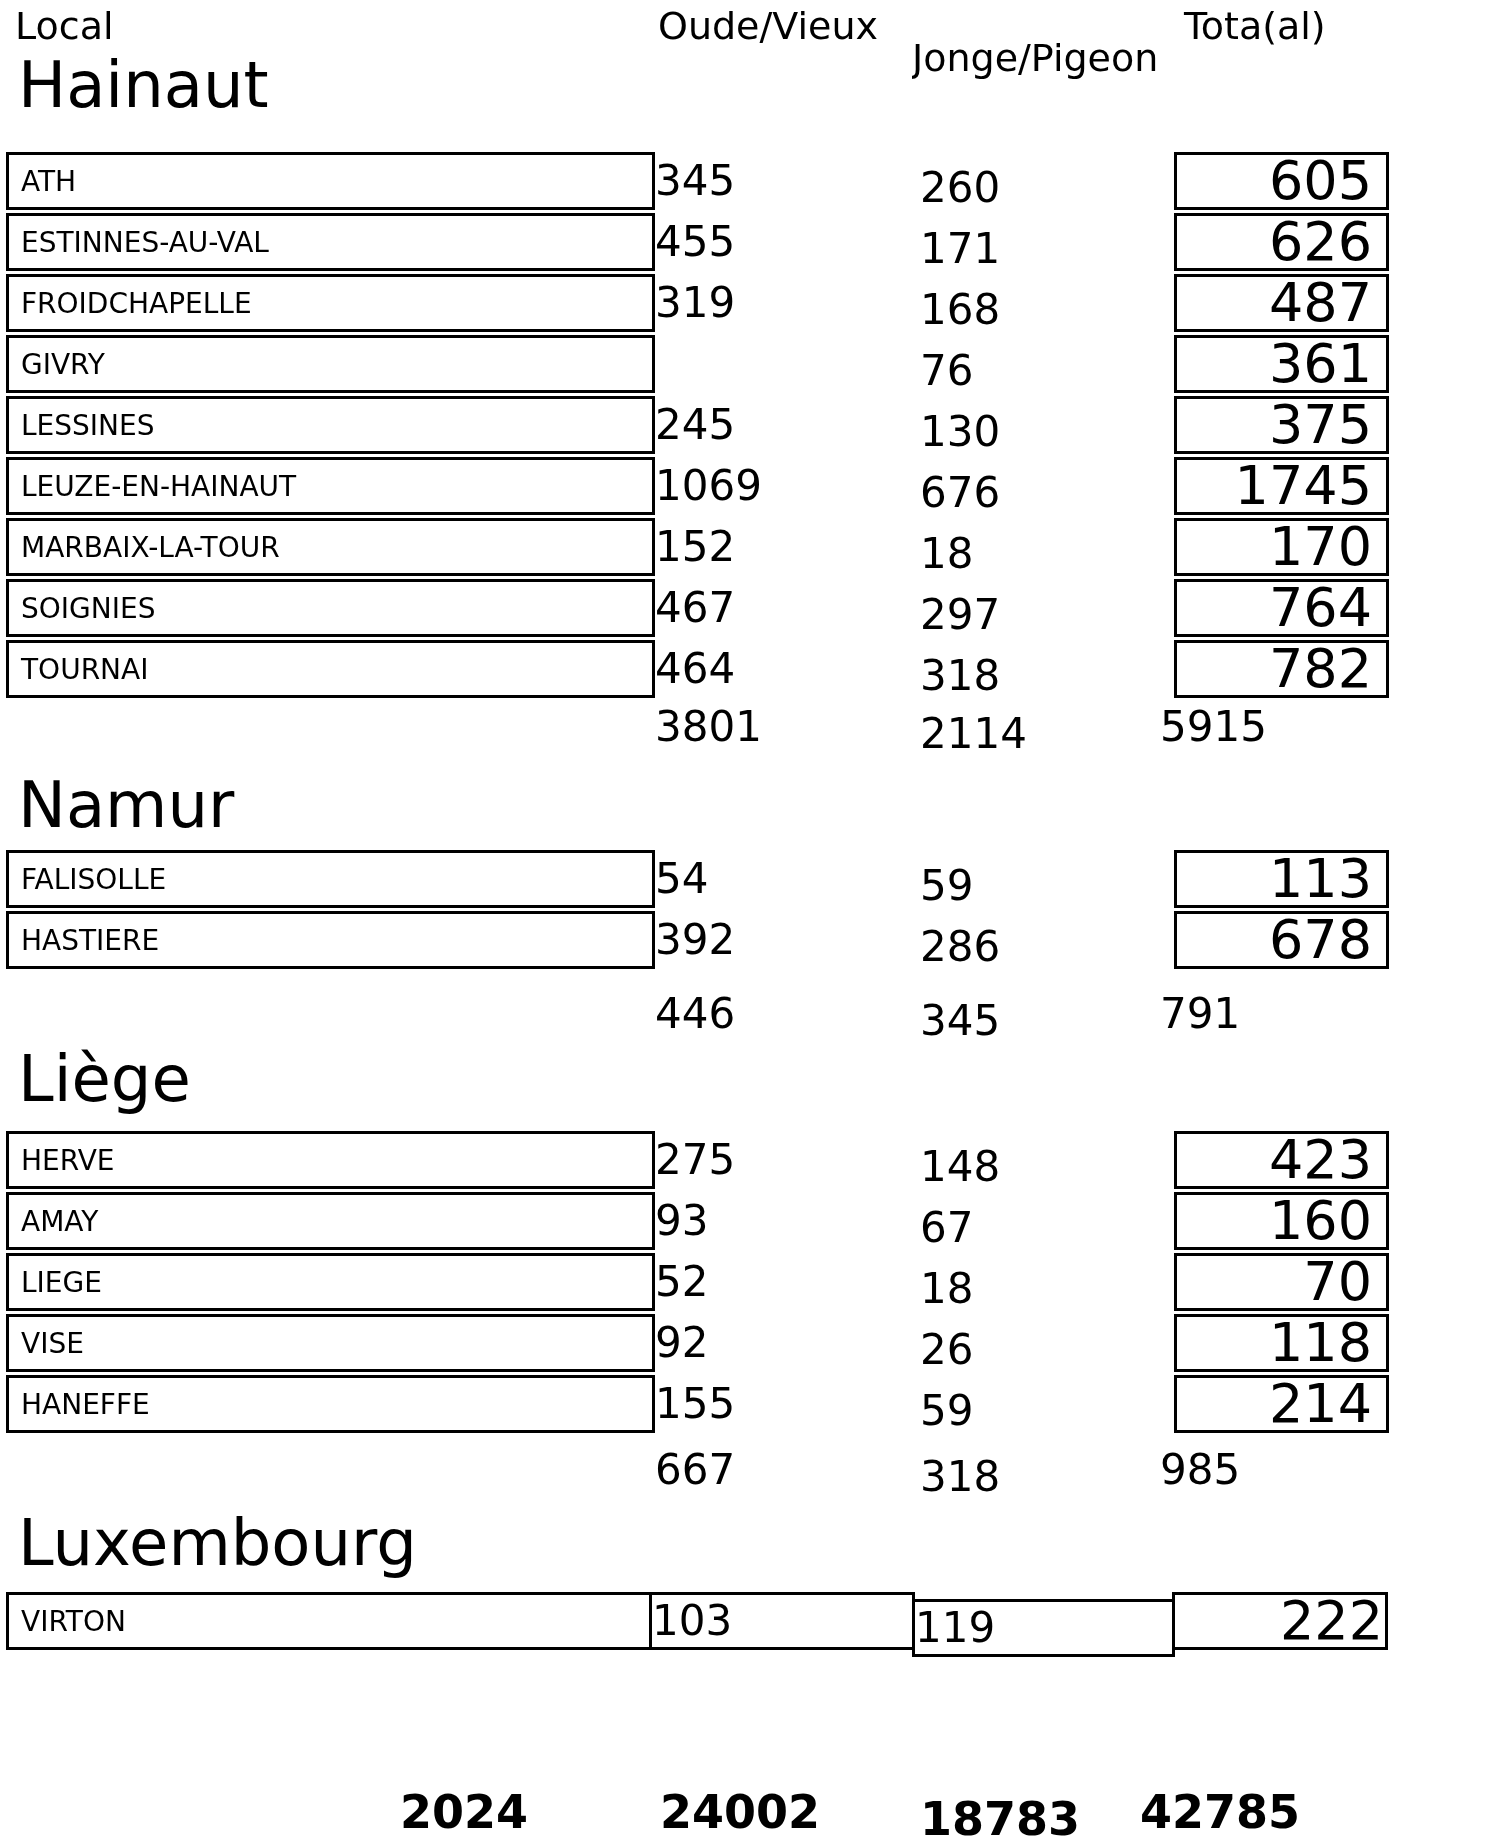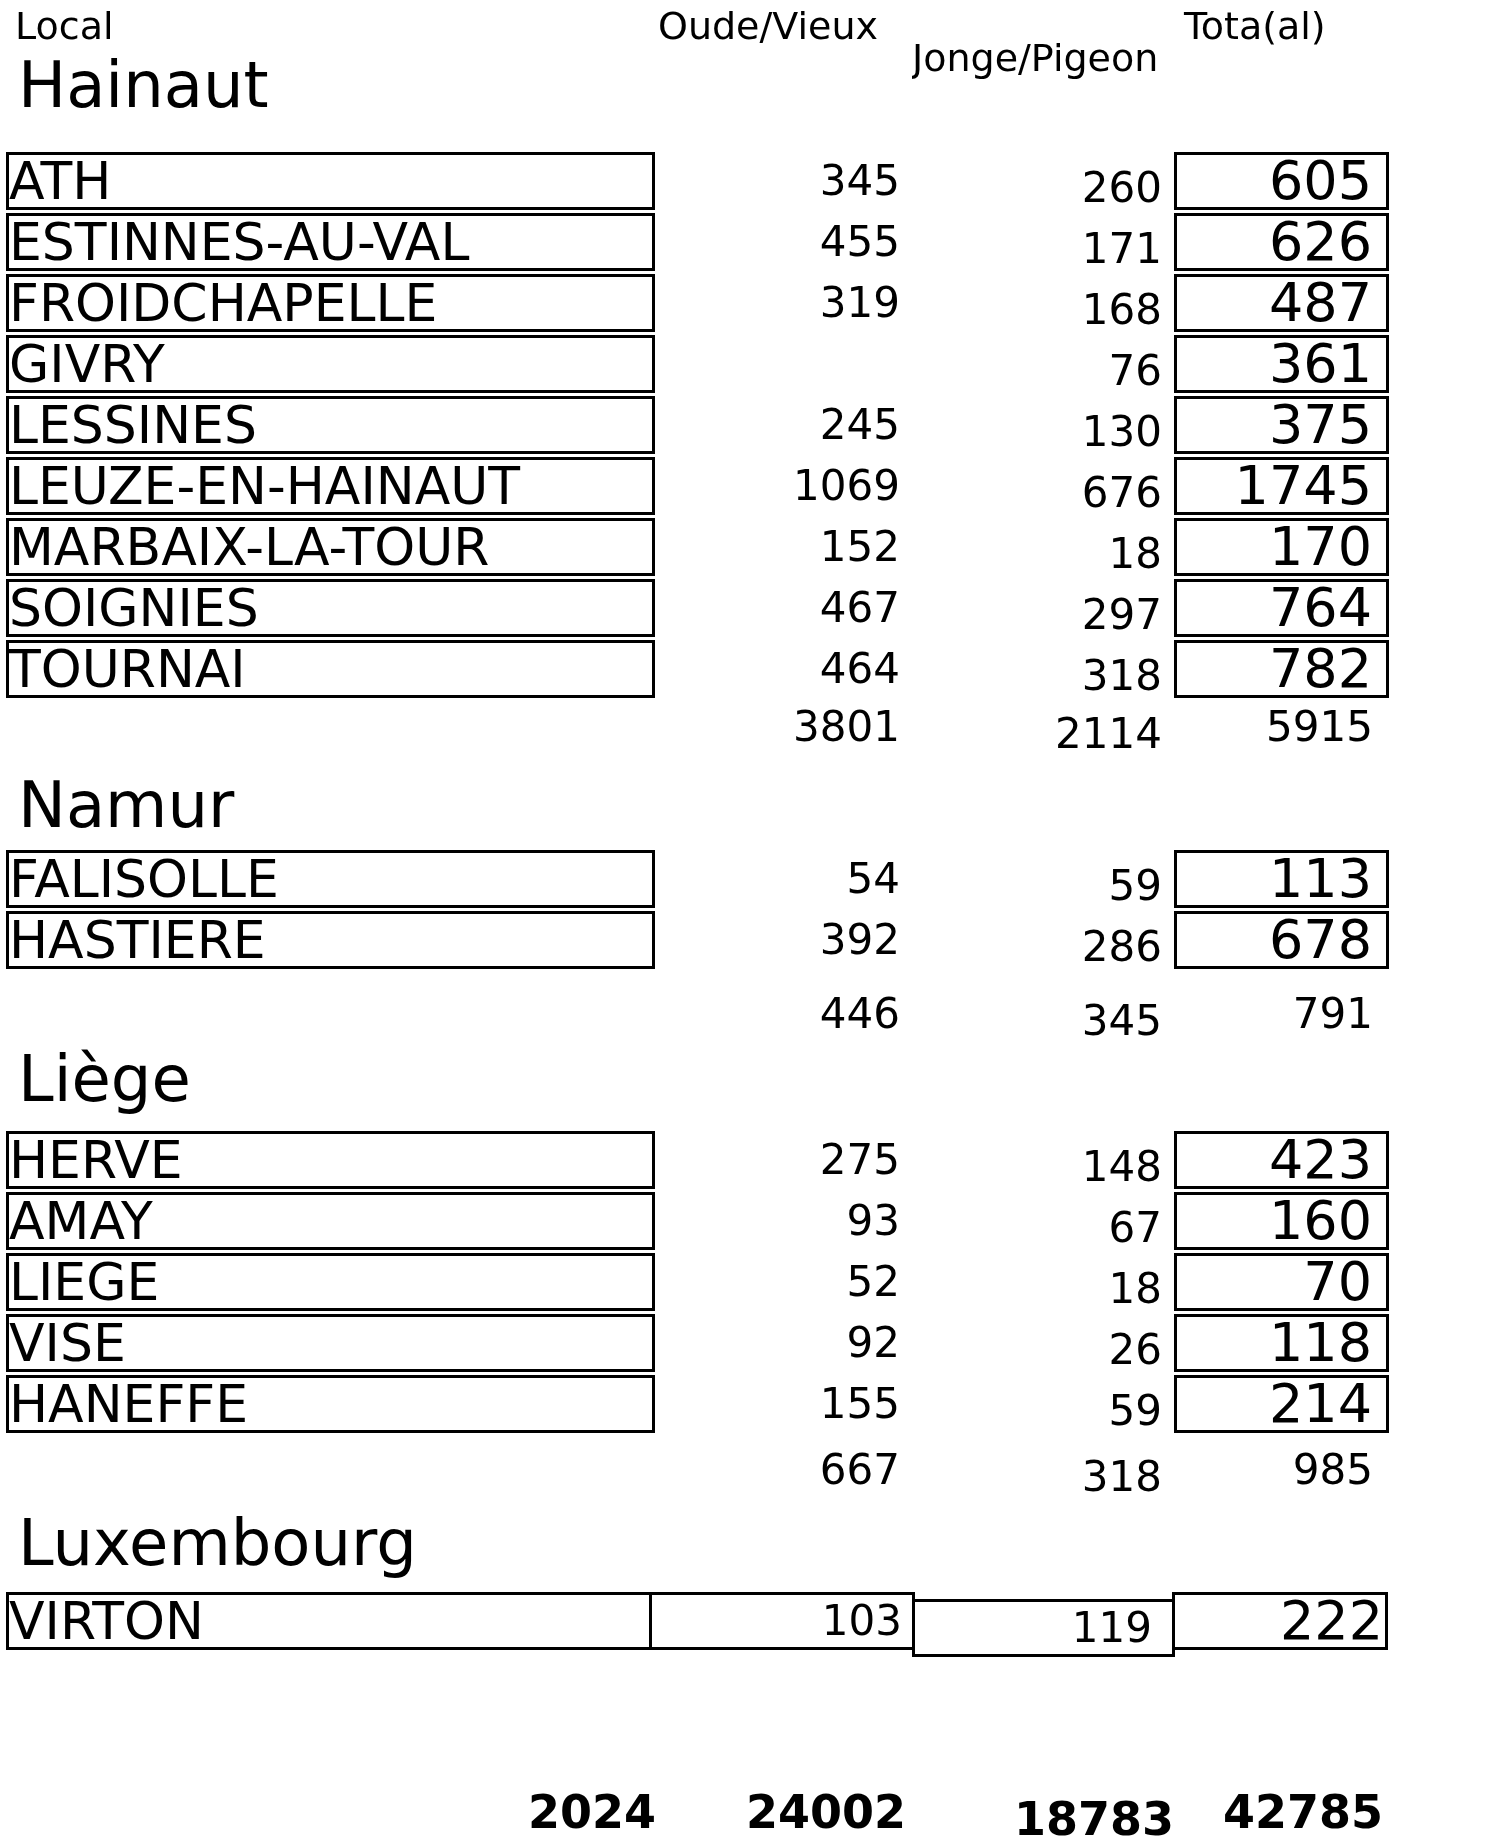--- a/index.html
+++ b/index.html
@@ -27,26 +27,26 @@
   
   .rows{position:absolute;left:0;width:1495px;}
   #rows-0{top:152px;}
   #rows-1{top:850px;}
   #rows-2{top:1131px;}
   #rows-3{top:1592px;}
   .row{position:relative;height:58px;margin-bottom:3px;}
   .name-box{
     position:absolute;left:6px;top:0;width:649px;height:58px;
     border:3px solid var(--ink,#000);box-sizing:border-box;
-    display:flex;align-items:center;
-    font-size:52px;white-space:nowrap;overflow:hidden;
+    display:flex;align-items:center;padding-left:12px;
+    font-size:28px;white-space:nowrap;overflow:hidden;
   }
   .num{
     position:absolute;top:0;height:58px;line-height:58px;
-    font-size:42px;text-align:right;white-space:nowrap;
+    font-size:42px;white-space:nowrap;
   }
   .num.oude{left:655px;width:245px;}   
   .num.jonge{left:920px;width:242px;margin-top:7px;}  
   .total-box{
     position:absolute;left:1174px;top:0;width:215px;height:58px;
     border:3px solid var(--ink,#000);box-sizing:border-box;
     font-size:54px;line-height:52px;text-align:right;padding-right:14px;
     white-space:nowrap;
   }
   

